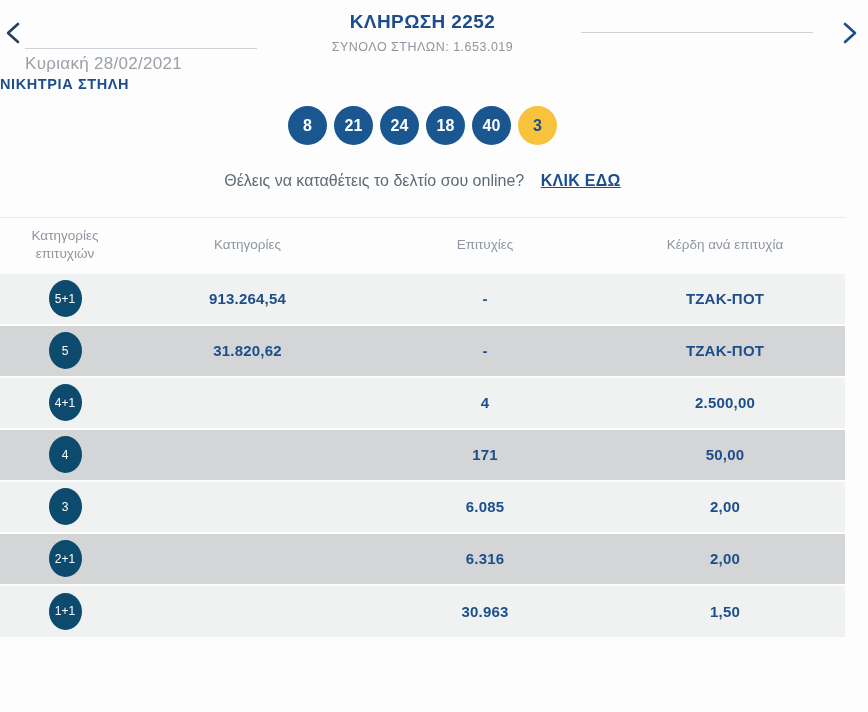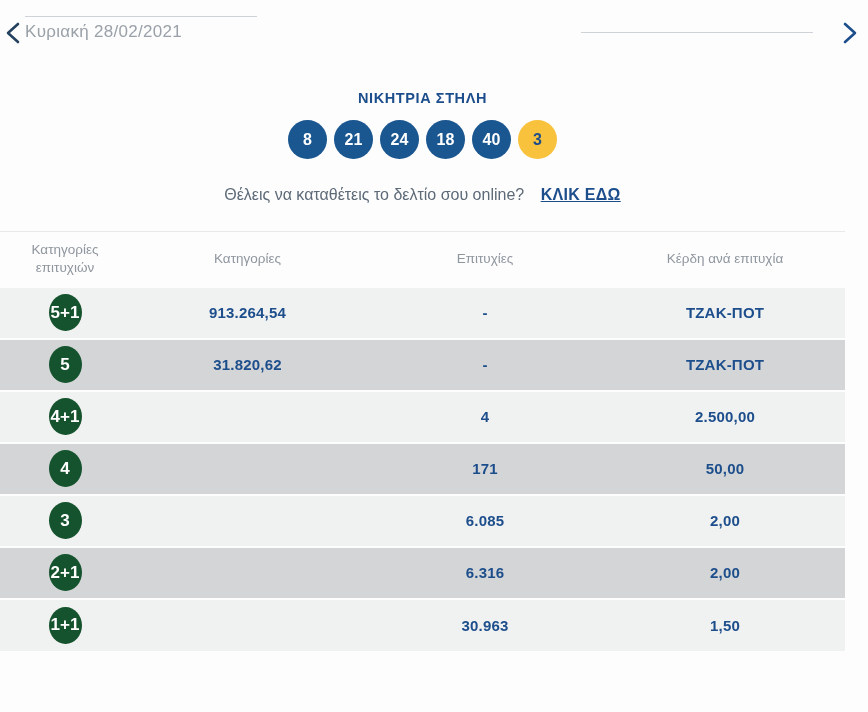--- a/index.html
+++ b/index.html
@@ -6,29 +6,29 @@
   html,body { width:868px; height:712px; background:#fdfdfe; font-family:"Liberation Sans", sans-serif; overflow:hidden; }
   .page { width:845px; position:relative; }
 
   
   .draw-header { position:relative; width:845px; height:64px; }
   .nav-arrow { position:absolute; top:22px; background:none; border:none; cursor:pointer; padding:0; line-height:0; }
   .nav-arrow.left  { left:4px; }
   .nav-arrow.right { right:-14px; }
   .nav-arrow svg { width:18px; height:22px; }
   .hline { height:1px; background:#cfd3d7; width:232px; }
-  .header-left  { position:absolute; left:25px;  top:16px; }
+  .header-left  { position:absolute; left:25px;  top:48px; }
   .header-right { position:absolute; right:32px; top:32px; }
   .draw-date { margin-top:5px; font-size:17px; color:#9aa1a8; letter-spacing:.3px; }
   .header-center { position:absolute; left:0; right:0; top:11px; text-align:center; }
   .draw-title { font-size:19px; font-weight:bold; color:#1d4e8c; letter-spacing:.4px; }
   .draw-subtitle { margin-top:7px; font-size:12.5px; color:#8f969e; letter-spacing:.5px; }
 
   
-  .winning { margin-top:26px; text-align:center; }
+  .winning { margin-top:12px; text-align:left; }
   .winning-label { font-size:14.5px; font-weight:bold; color:#1d4e8c; letter-spacing:.6px; }
   .balls { margin-top:14px; display:flex; justify-content:center; gap:7px; }
   .ball { width:39px; height:39px; border-radius:50%; background:#1a568f; color:#fff;
           display:flex; align-items:center; justify-content:center;
           font-size:16px; font-weight:bold; }
   .ball.joker { background:#f8c23d; color:#1d4e8c; }
 
   
   .cta { margin-top:27px; text-align:center; font-size:16px; color:#5d6a77; }
   .cta a { color:#1d4e8c; font-weight:bold; text-decoration:underline; cursor:pointer; margin-left:12px; letter-spacing:.3px; }
@@ -38,42 +38,46 @@
   col.c1 { width:130px; } col.c2 { width:235px; } col.c3 { width:240px; } col.c4 { width:240px; }
   thead th { height:55px; font-weight:normal; color:#8f969e; font-size:13.5px;
              border-top:1px solid #e7e9ea; text-align:center; vertical-align:middle; line-height:18px; }
   thead th .narrow { display:inline-block; max-width:95px; }
   tbody tr { height:52px; }
   tbody tr:nth-child(odd)  td { background:#f0f1f1; }
   tbody tr:nth-child(even) td { background:#d3d5d6; }
   tbody td { border-top:2px solid #fdfdfe; text-align:center; vertical-align:middle;
              color:#1d4e8c; font-weight:bold; font-size:15px; letter-spacing:.2px; }
   .badge { display:inline-flex; align-items:center; justify-content:center;
-           width:33px; height:37px; border-radius:50%; background:#14532d;
-           color:#fff; font-size:17px; font-weight:bold; letter-spacing:0; }
+           width:33px; height:37px; border-radius:50%; background:#0c4a6e;
+           color:#fff; font-size:12px; font-weight:normal; letter-spacing:0; }
 </style>
 </head>
 <body>
 
 <div class="page">
 
   <header class="draw-header">
     <button class="nav-arrow left">
       <span>
         <svg viewBox="0 0 18 22">
             <path d="M14 2 L4 11 L14 20" fill="none" stroke="#24425f" stroke-width="2.6" stroke-linecap="round" stroke-linejoin="round"></path>
           </svg>
       </span>
     </button>
 
     <div class="header-left">
       <div class="hline"></div>
       <div class="draw-date">Κυριακή 28/02/2021</div>
     </div>
 
+    <div class="header-center">
+      <div class="draw-title">ΚΛΗΡΩΣΗ 2252</div>
+      <div class="draw-subtitle">ΣΥΝΟΛΟ ΣΤΗΛΩΝ: 1.653.019</div>
+    </div>
 
     <div class="header-right">
       <div class="hline"></div>
     </div>
 
     <button class="nav-arrow right">
       <span>
         <svg viewBox="0 0 18 22">
             <path d="M4 2 L14 11 L4 20" fill="none" stroke="#1d4e8c" stroke-width="2.6" stroke-linecap="round" stroke-linejoin="round"></path>
           </svg>

